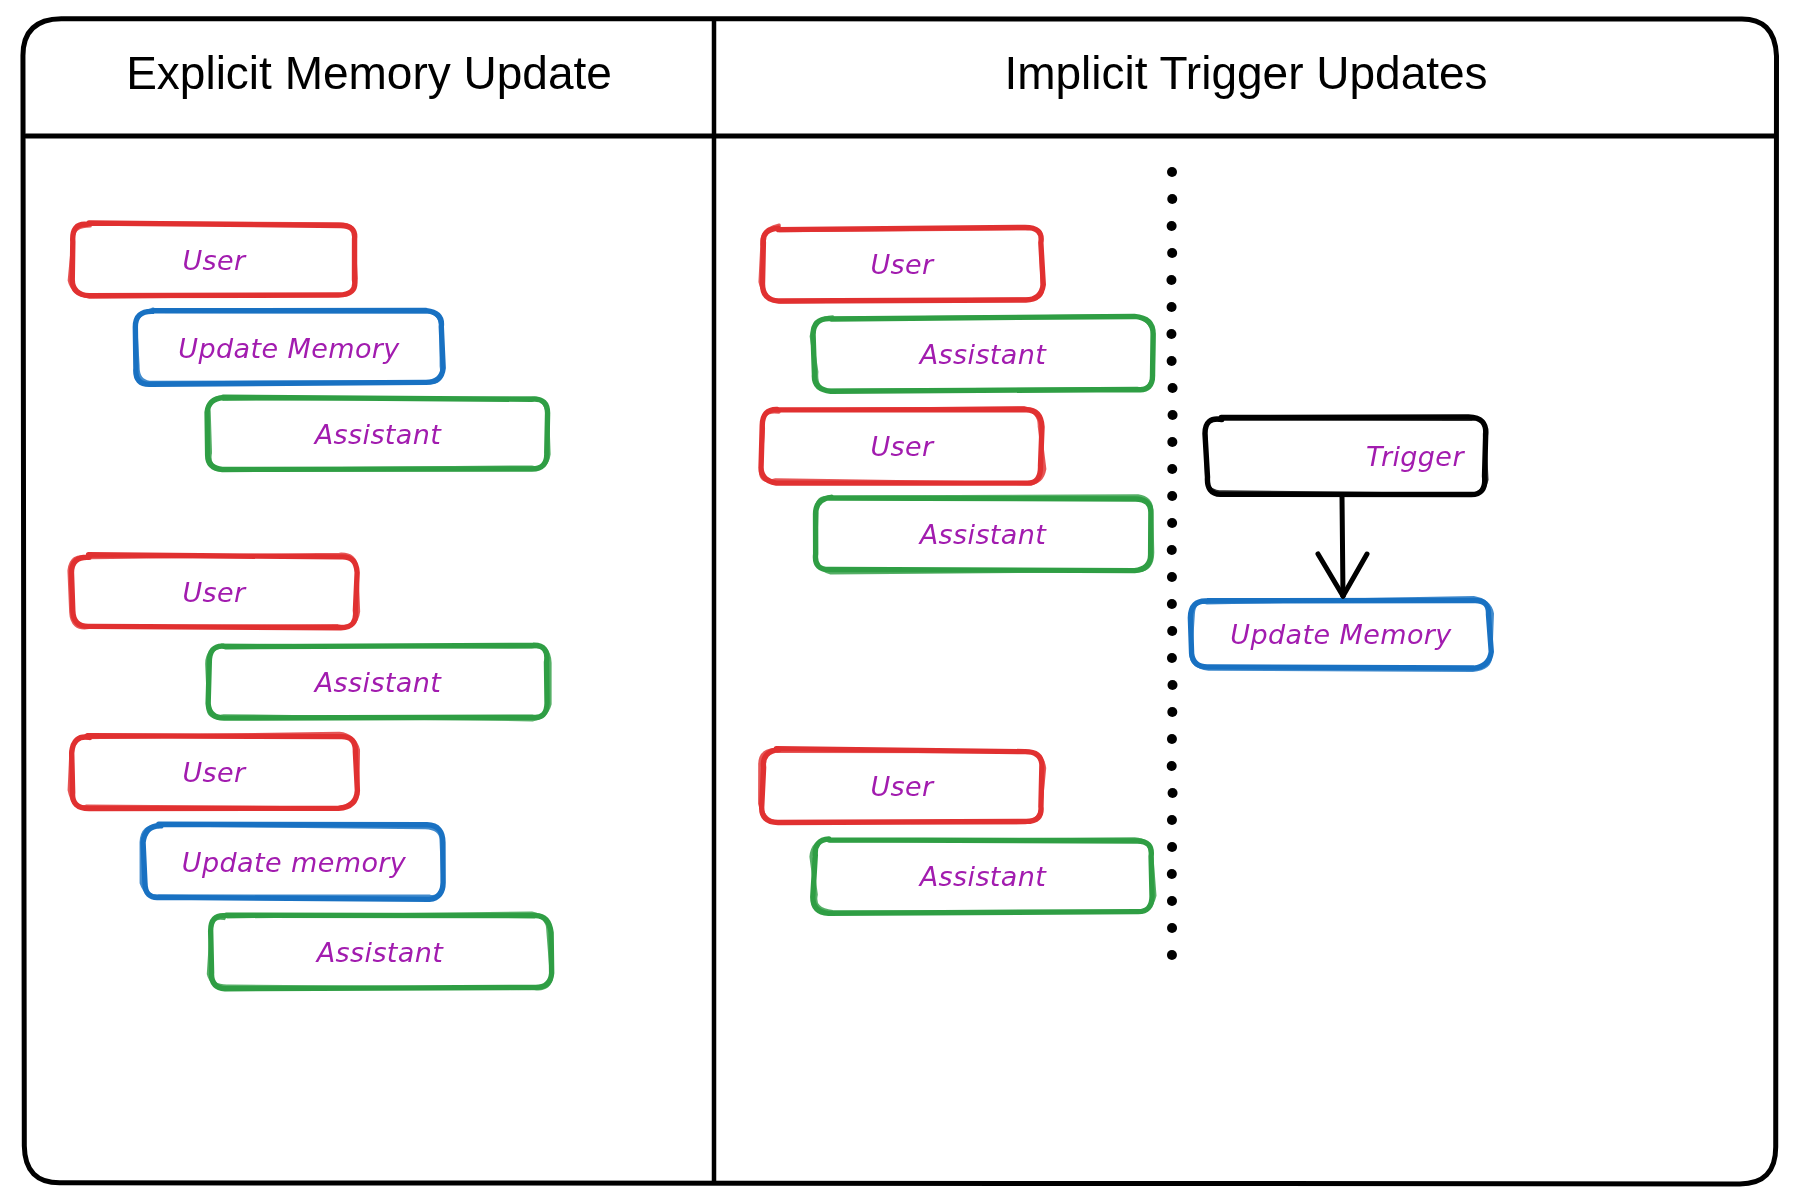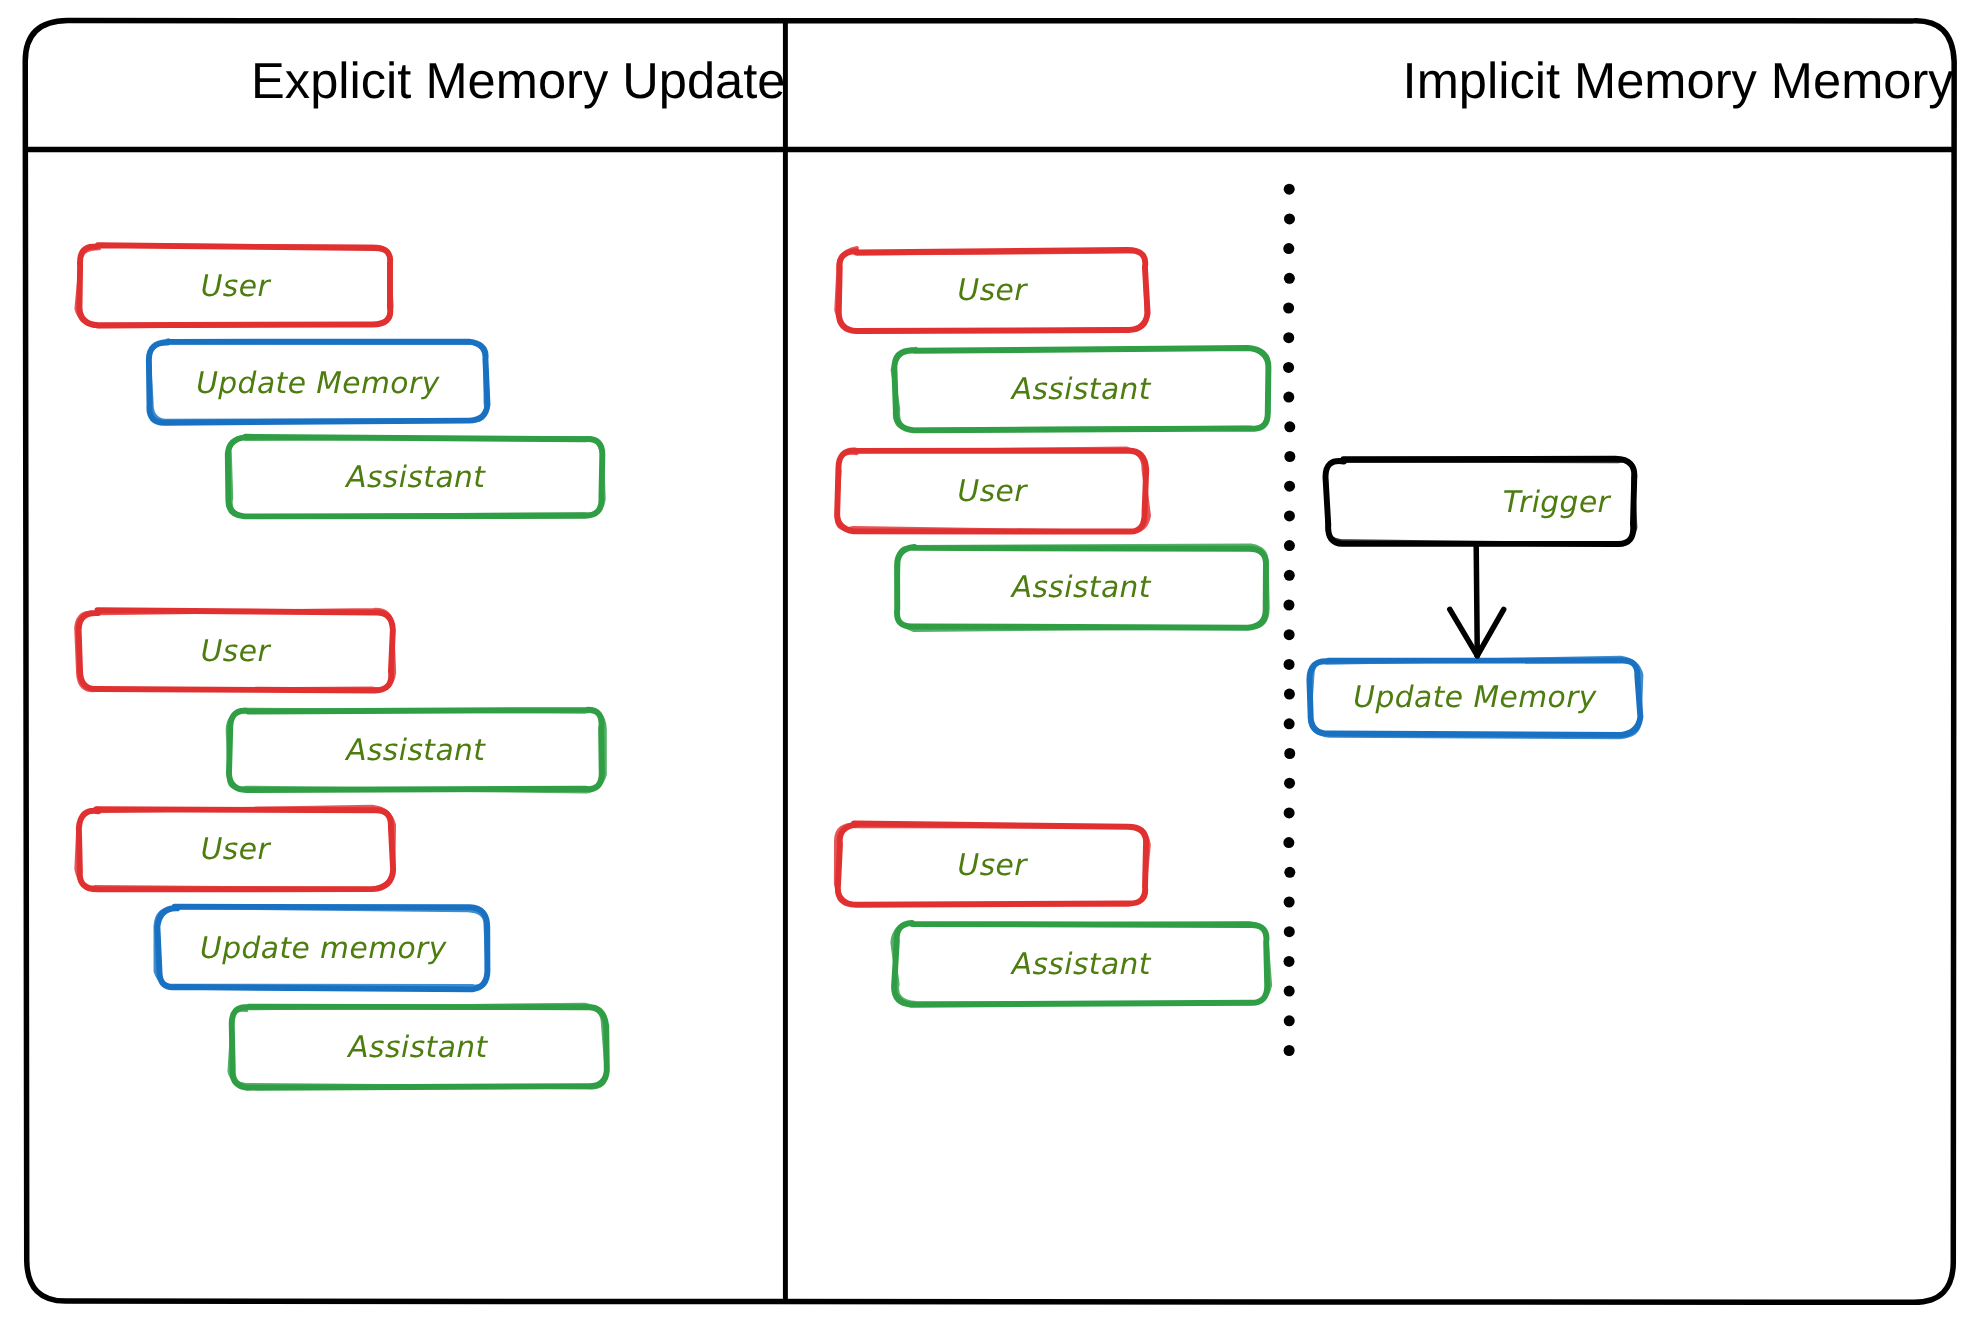--- a/index.html
+++ b/index.html
@@ -23,38 +23,38 @@
     pointer-events: none;
   }
   .layer-text {
     position: absolute;
     left: 0; top: 0;
     width: 1800px;
     height: 1200px;
   }
   .col-title {
     position: absolute;
-    text-align: right;
+    text-align: center;
     font-family: "Liberation Sans", sans-serif;
     font-size: 46px;
     font-weight: 400;
     color: #000000;
     letter-spacing: 0px;
     white-space: nowrap;
   }
   .node-label {
     position: absolute;
     display: flex;
     align-items: center;
     justify-content: center;
     font-family: "DejaVu Sans", sans-serif;
     font-size: 27px;
     font-style: italic;
     font-weight: 400;
-    color: #4d7c0f;
+    color: #a21caf;
     white-space: nowrap;
     letter-spacing: 0.4px;
   }
   .node-label.lbl-user    { font-size: 27px; }
   .node-label.lbl-assist  { font-size: 27px; font-style: italic; }
   .node-label.lbl-update  { font-size: 27px; }
   .node-label.lbl-trigger { font-size: 27px; }
 </style>
 </head>
 <body>
@@ -181,21 +181,21 @@
       </g>
       <g>
         <path d="M 1342,496 L 1343,596" stroke="#000000" stroke-width="5" fill="none" stroke-linecap="round"></path>
         <path d="M 1318,554 L 1343,596" stroke="#000000" stroke-width="5" fill="none" stroke-linecap="round"></path>
         <path d="M 1367,554 L 1343,596" stroke="#000000" stroke-width="5" fill="none" stroke-linecap="round"></path>
       </g>
     </svg>
 
   <div class="layer-text" id="text-layer">
     <div class="col-title" id="title-left" style="left:24px; top:46px; width:690px;">Explicit Memory Update</div>
-    <div class="col-title" id="title-right" style="left:716px; top:46px; width:1060px;">Implicit Memory Memory</div>
+    <div class="col-title" id="title-right" style="left:716px; top:46px; width:1060px;">Implicit Trigger Updates</div>
   <div class="node-label lbl-user" style="left: 72px; top: 224px; width: 284px; height: 72px;">User</div>
       <div class="node-label lbl-update" style="left: 136px; top: 312px; width: 306px; height: 72px;">Update Memory</div>
       <div class="node-label lbl-assist" style="left: 208px; top: 398px; width: 340px; height: 72px;">Assistant</div>
       <div class="node-label lbl-user" style="left: 72px; top: 556px; width: 284px; height: 72px;">User</div>
       <div class="node-label lbl-assist" style="left: 208px; top: 646px; width: 340px; height: 72px;">Assistant</div>
       <div class="node-label lbl-user" style="left: 72px; top: 736px; width: 284px; height: 72px;">User</div>
       <div class="node-label lbl-update" style="left: 144px; top: 826px; width: 300px; height: 72px;">Update memory</div>
       <div class="node-label lbl-assist" style="left: 210px; top: 916px; width: 340px; height: 72px;">Assistant</div>
       <div class="node-label lbl-user" style="left: 762px; top: 228px; width: 280px; height: 72px;">User</div>
       <div class="node-label lbl-assist" style="left: 814px; top: 318px; width: 338px; height: 72px;">Assistant</div>

